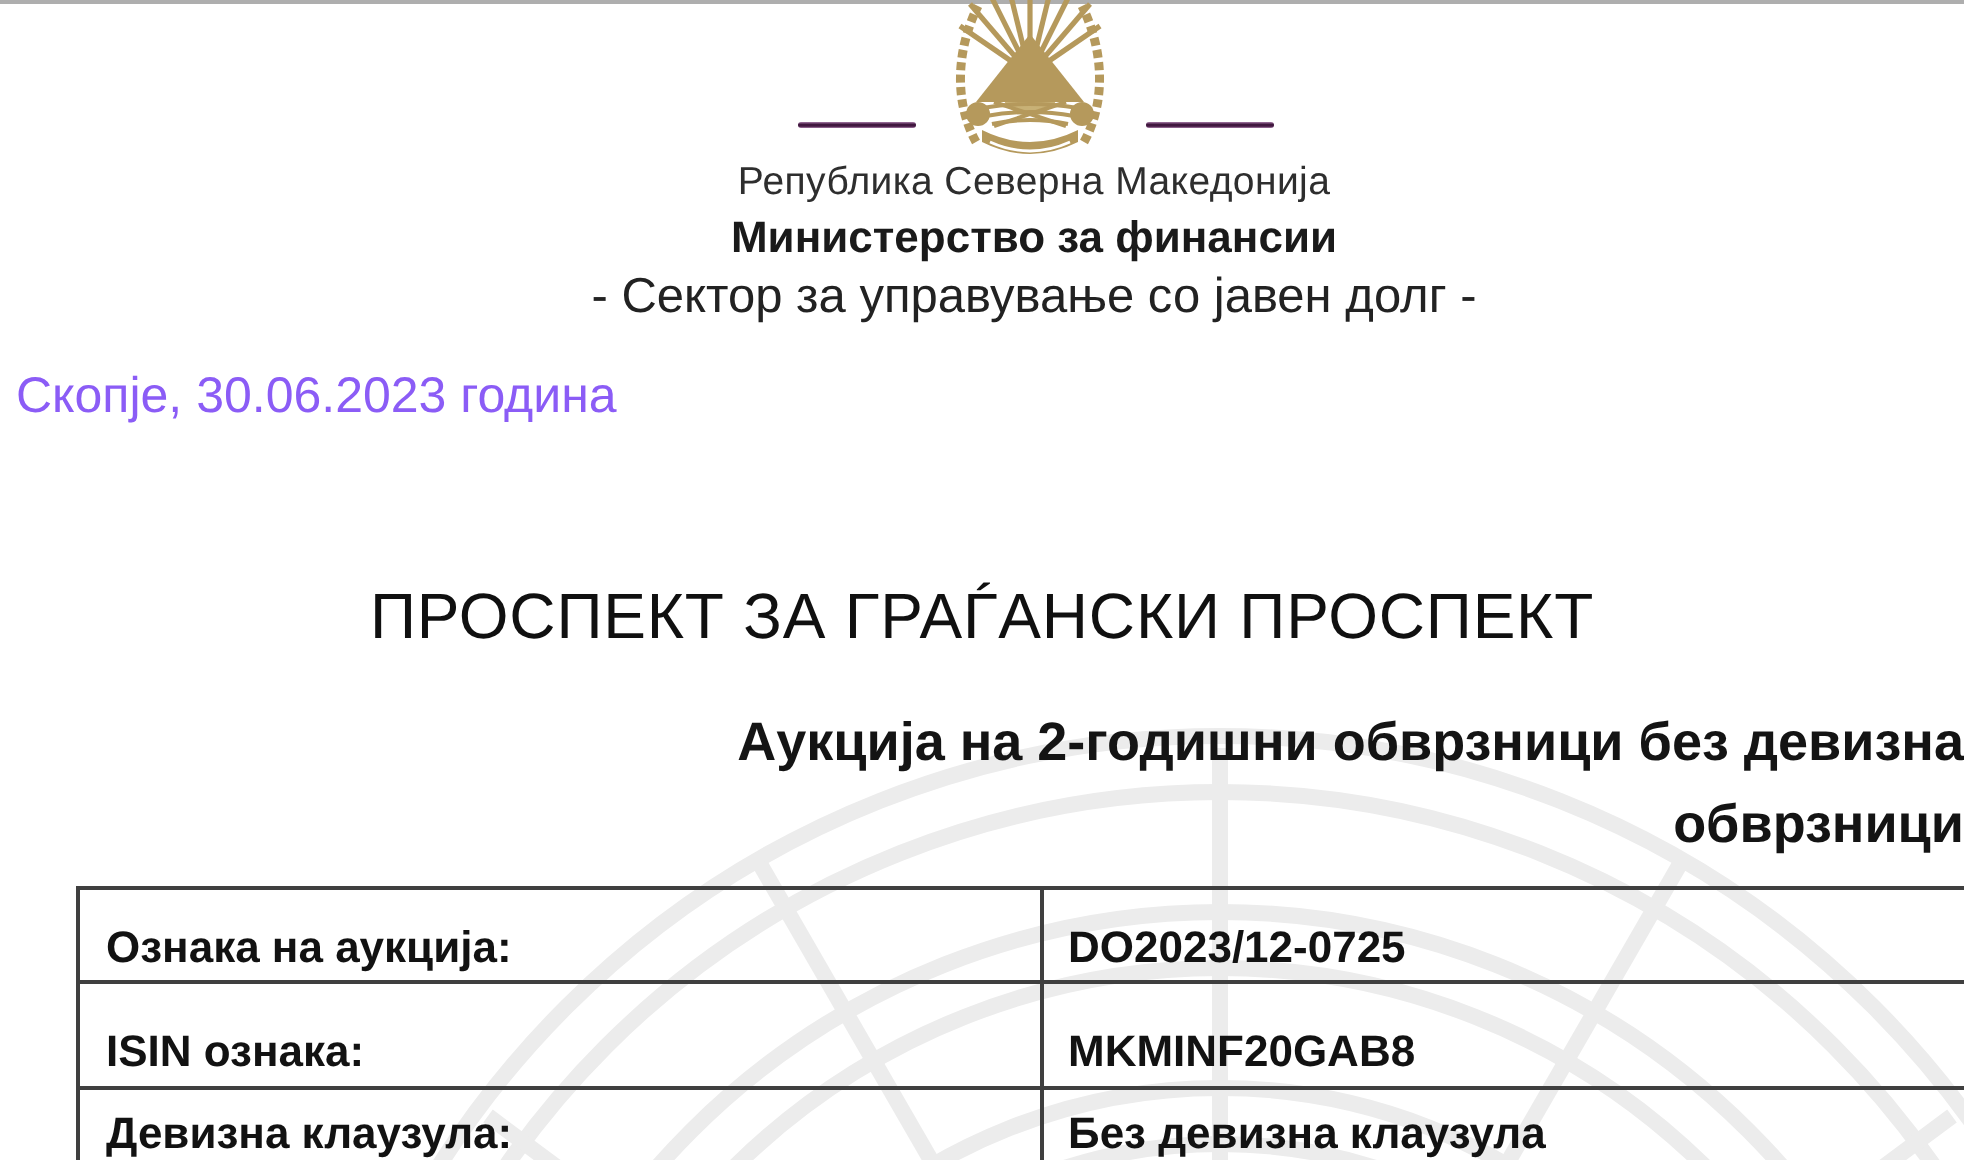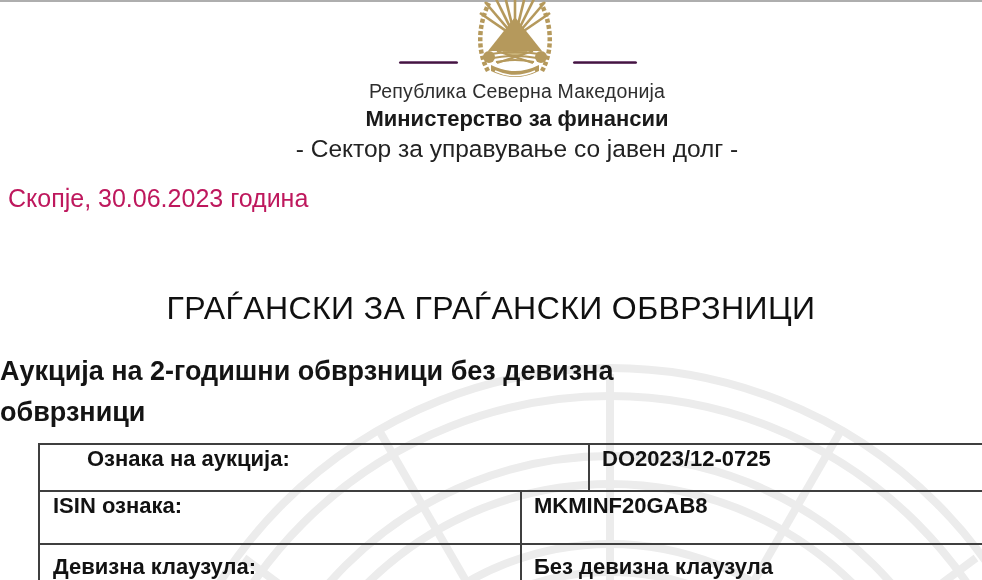--- a/index.html
+++ b/index.html
@@ -32,29 +32,29 @@
   .accent-line.left{left:399px;width:59px;}
   .accent-line.right{left:573px;width:64px;}
   .hdr-text{
     position:absolute;left:0;top:0;width:982px;text-align:center;z-index:1;
     transform:translateX(26px);
   }
   .republic{position:absolute;top:80px;width:100%;font-size:19.5px;color:#2e2e2e;letter-spacing:.2px;}
   .ministry{position:absolute;top:106px;width:100%;font-size:22px;font-weight:bold;color:#1a1a1a;}
   .sector{position:absolute;top:135px;width:100%;font-size:24.5px;color:#222;}
   .dateline{
-    position:absolute;left:8px;top:184px;font-size:25px;color:#be185d;z-index:1;
+    position:absolute;left:8px;top:184px;font-size:25px;color:#8b5cf6;z-index:1;
   }
   
   .doc-title{
     position:absolute;left:0;top:290px;width:982px;text-align:center;z-index:1;
     font-size:32px;color:#101010;letter-spacing:.4px;
   }
   .doc-subtitle{
-    position:absolute;left:0;top:351px;width:982px;text-align:left;z-index:1;
+    position:absolute;left:0;top:351px;width:982px;text-align:right;z-index:1;
     font-size:27px;font-weight:bold;color:#141414;line-height:41px;
   }
   
   .spec-table{
     position:absolute;left:38px;top:443px;width:944px;z-index:1;
     border-top:2px solid #3f3f3f;
     border-left:2px solid #3f3f3f;
     font-size:22px;font-weight:bold;color:#121212;
   }
   .spec-row{
@@ -66,23 +66,23 @@
     padding-left:13px;box-sizing:content-box;
     display:flex;align-items:flex-end;
   }
   .spec-row .cell-value{
     flex:1;
     border-left:2px solid #3f3f3f;
     padding-left:12px;
     display:flex;align-items:flex-end;
   }
   .row-0{height:45px;}
-  .row-0 .cell-label,.row-0 .cell-value{padding-bottom:18px;margin-left:34px;}
+  .row-0 .cell-label,.row-0 .cell-value{padding-bottom:3px;}
   .row-1{height:51px;}
-  .row-1 .cell-label,.row-1 .cell-value{padding-bottom:24px;}
+  .row-1 .cell-label,.row-1 .cell-value{padding-bottom:4px;}
   .row-2{height:90px;}
   .row-2 .cell-label,.row-2 .cell-value{align-items:flex-start;padding-top:9px;}
 </style>
 </head>
 <body>
 
 <div class="page">
 
   <div class="top-edge"></div>
 
@@ -149,21 +149,21 @@
   <span class="accent-line right"></span>
 
   <div class="hdr-text">
     <div class="republic">Република Северна Македонија</div>
     <div class="ministry">Министерство за финансии</div>
     <div class="sector">- Сектор за управување со јавен долг -</div>
   </div>
 
   <div class="dateline">Скопје, 30.06.2023 година</div>
 
-  <div class="doc-title">ГРАЃАНСКИ ЗА ГРАЃАНСКИ ОБВРЗНИЦИ</div>
+  <div class="doc-title">ПРОСПЕКТ ЗА ГРАЃАНСКИ ПРОСПЕКТ</div>
 
   <div class="doc-subtitle">
     <div>Аукција на 2-годишни обврзници без девизна</div>
     <div>обврзници</div>
   </div>
 
   <div class="spec-table">
     <div class="spec-row row-0">
       <div class="cell-label">Ознака на аукција:</div>
       <div class="cell-value">DO2023/12-0725</div>

